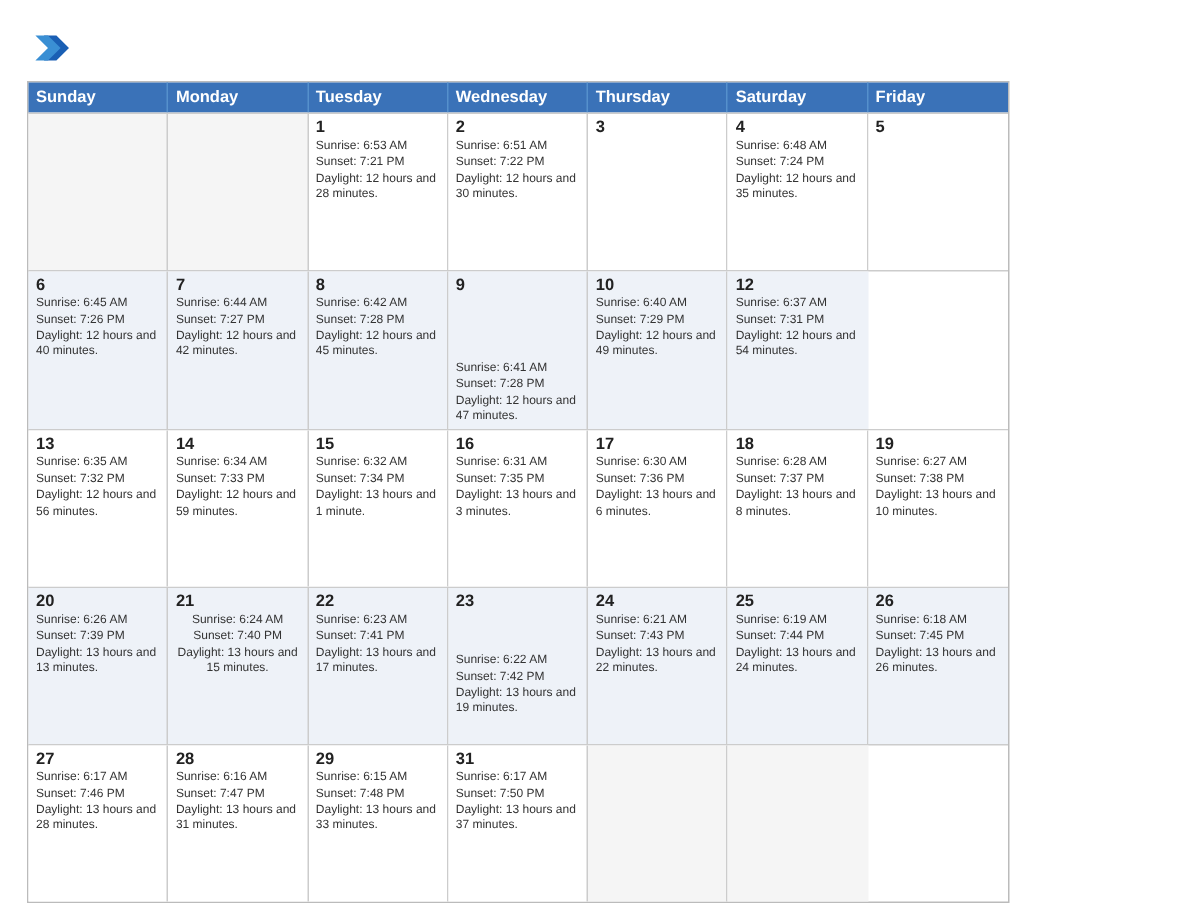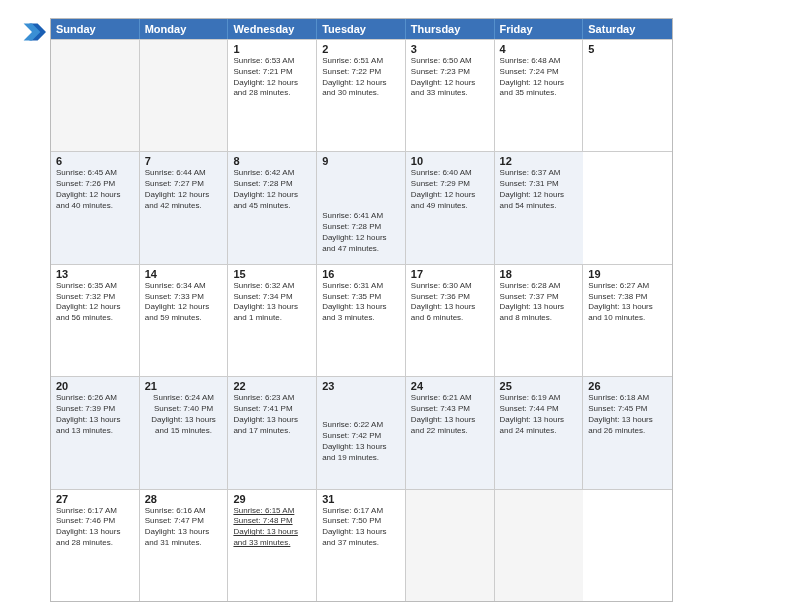--- a/index.html
+++ b/index.html
@@ -8,21 +8,21 @@
       background: #fff;
       width: 792px;
       height: 612px;
       overflow: hidden;
     }
     .page {
       width: 691px;
       height: 612px;
       padding: 18px 18px 10px 18px;
       display: flex;
-      flex-direction: row;
+      flex-direction: column;
     }
     .header {
       display: flex;
       align-items: flex-start;
       justify-content: space-between;
       margin-bottom: 8px;
     }
     .logo {
       display: flex;
       align-items: center;
@@ -129,47 +129,44 @@
     <div class="title-block">
       <h1></h1>
       <h2></h2>
     </div>
   </div>
 
   <div class="calendar">
     <div class="cal-header">
       <div class="cal-header-cell">Sunday</div>
       <div class="cal-header-cell">Monday</div>
+      <div class="cal-header-cell">Tuesday</div>
       <div class="cal-header-cell">Wednesday</div>
-      <div class="cal-header-cell">Tuesday</div>
       <div class="cal-header-cell">Thursday</div>
+      <div class="cal-header-cell">Saturday</div>
       <div class="cal-header-cell">Friday</div>
-      <div class="cal-header-cell">Saturday</div>
     </div>
     <div class="cal-body" id="cal-body">
     <div class="cal-row">
           <div class="cal-cell empty"></div>
           <div class="cal-cell empty"></div>
           <div class="cal-cell">
             <span class="cell-day">1</span>
             <div class="cell-info" style="white-space: pre-line;">Sunrise: 6:53 AM
 Sunset: 7:21 PM
 Daylight: 12 hours and 28 minutes.</div>
           </div>
           <div class="cal-cell">
             <span class="cell-day">2</span>
             <div class="cell-info" style="white-space: pre-line;">Sunrise: 6:51 AM
 Sunset: 7:22 PM
 Daylight: 12 hours and 30 minutes.</div>
           </div>
           <div class="cal-cell">
             <span class="cell-day">3</span>
-            <div class="cell-info" style="white-space: pre-line;">Sunrise: 6:50 AM
-Sunset: 7:23 PM
-Daylight: 12 hours and 33 minutes.</div>
           </div>
           <div class="cal-cell">
             <span class="cell-day">4</span>
             <div class="cell-info" style="white-space: pre-line;">Sunrise: 6:48 AM
 Sunset: 7:24 PM
 Daylight: 12 hours and 35 minutes.</div>
           </div>
           <div class="cal-cell">
             <span class="cell-day">5</span>
           </div>
@@ -308,21 +305,21 @@
 Daylight: 13 hours and 28 minutes.</div>
           </div>
           <div class="cal-cell">
             <span class="cell-day">28</span>
             <div class="cell-info" style="white-space: pre-line;">Sunrise: 6:16 AM
 Sunset: 7:47 PM
 Daylight: 13 hours and 31 minutes.</div>
           </div>
           <div class="cal-cell">
             <span class="cell-day">29</span>
-            <div class="cell-info" style="white-space: pre-line; text-decoration: underline;">Sunrise: 6:15 AM
+            <div class="cell-info" style="white-space: pre-line;">Sunrise: 6:15 AM
 Sunset: 7:48 PM
 Daylight: 13 hours and 33 minutes.</div>
           </div>
           <div class="cal-cell">
             <span class="cell-day">31</span>
             <div class="cell-info" style="white-space: pre-line;">Sunrise: 6:17 AM
 Sunset: 7:50 PM
 Daylight: 13 hours and 37 minutes.</div>
           </div>
           <div class="cal-cell empty"></div>

